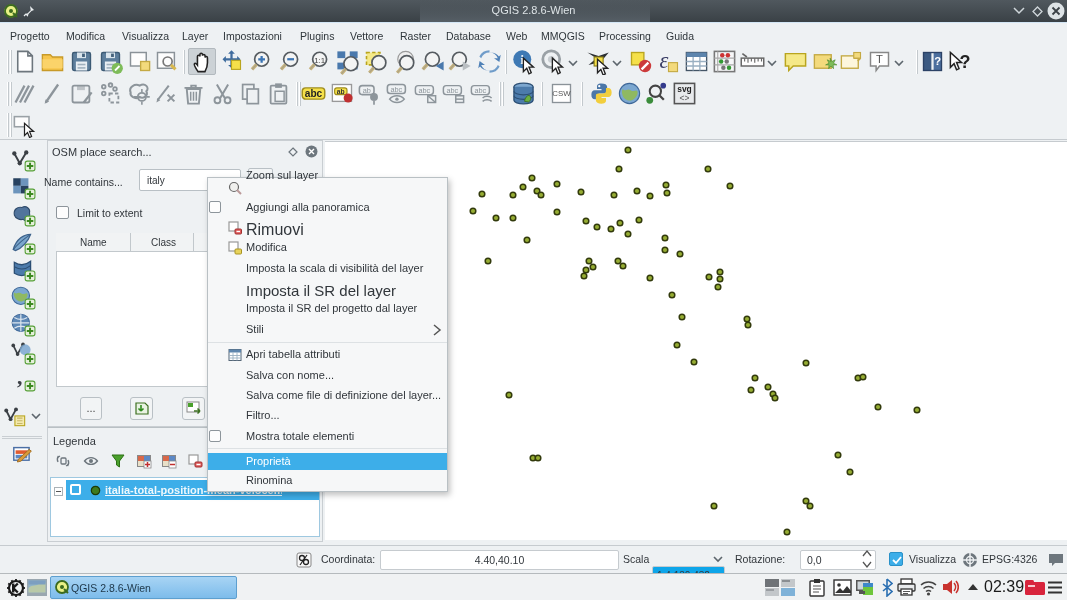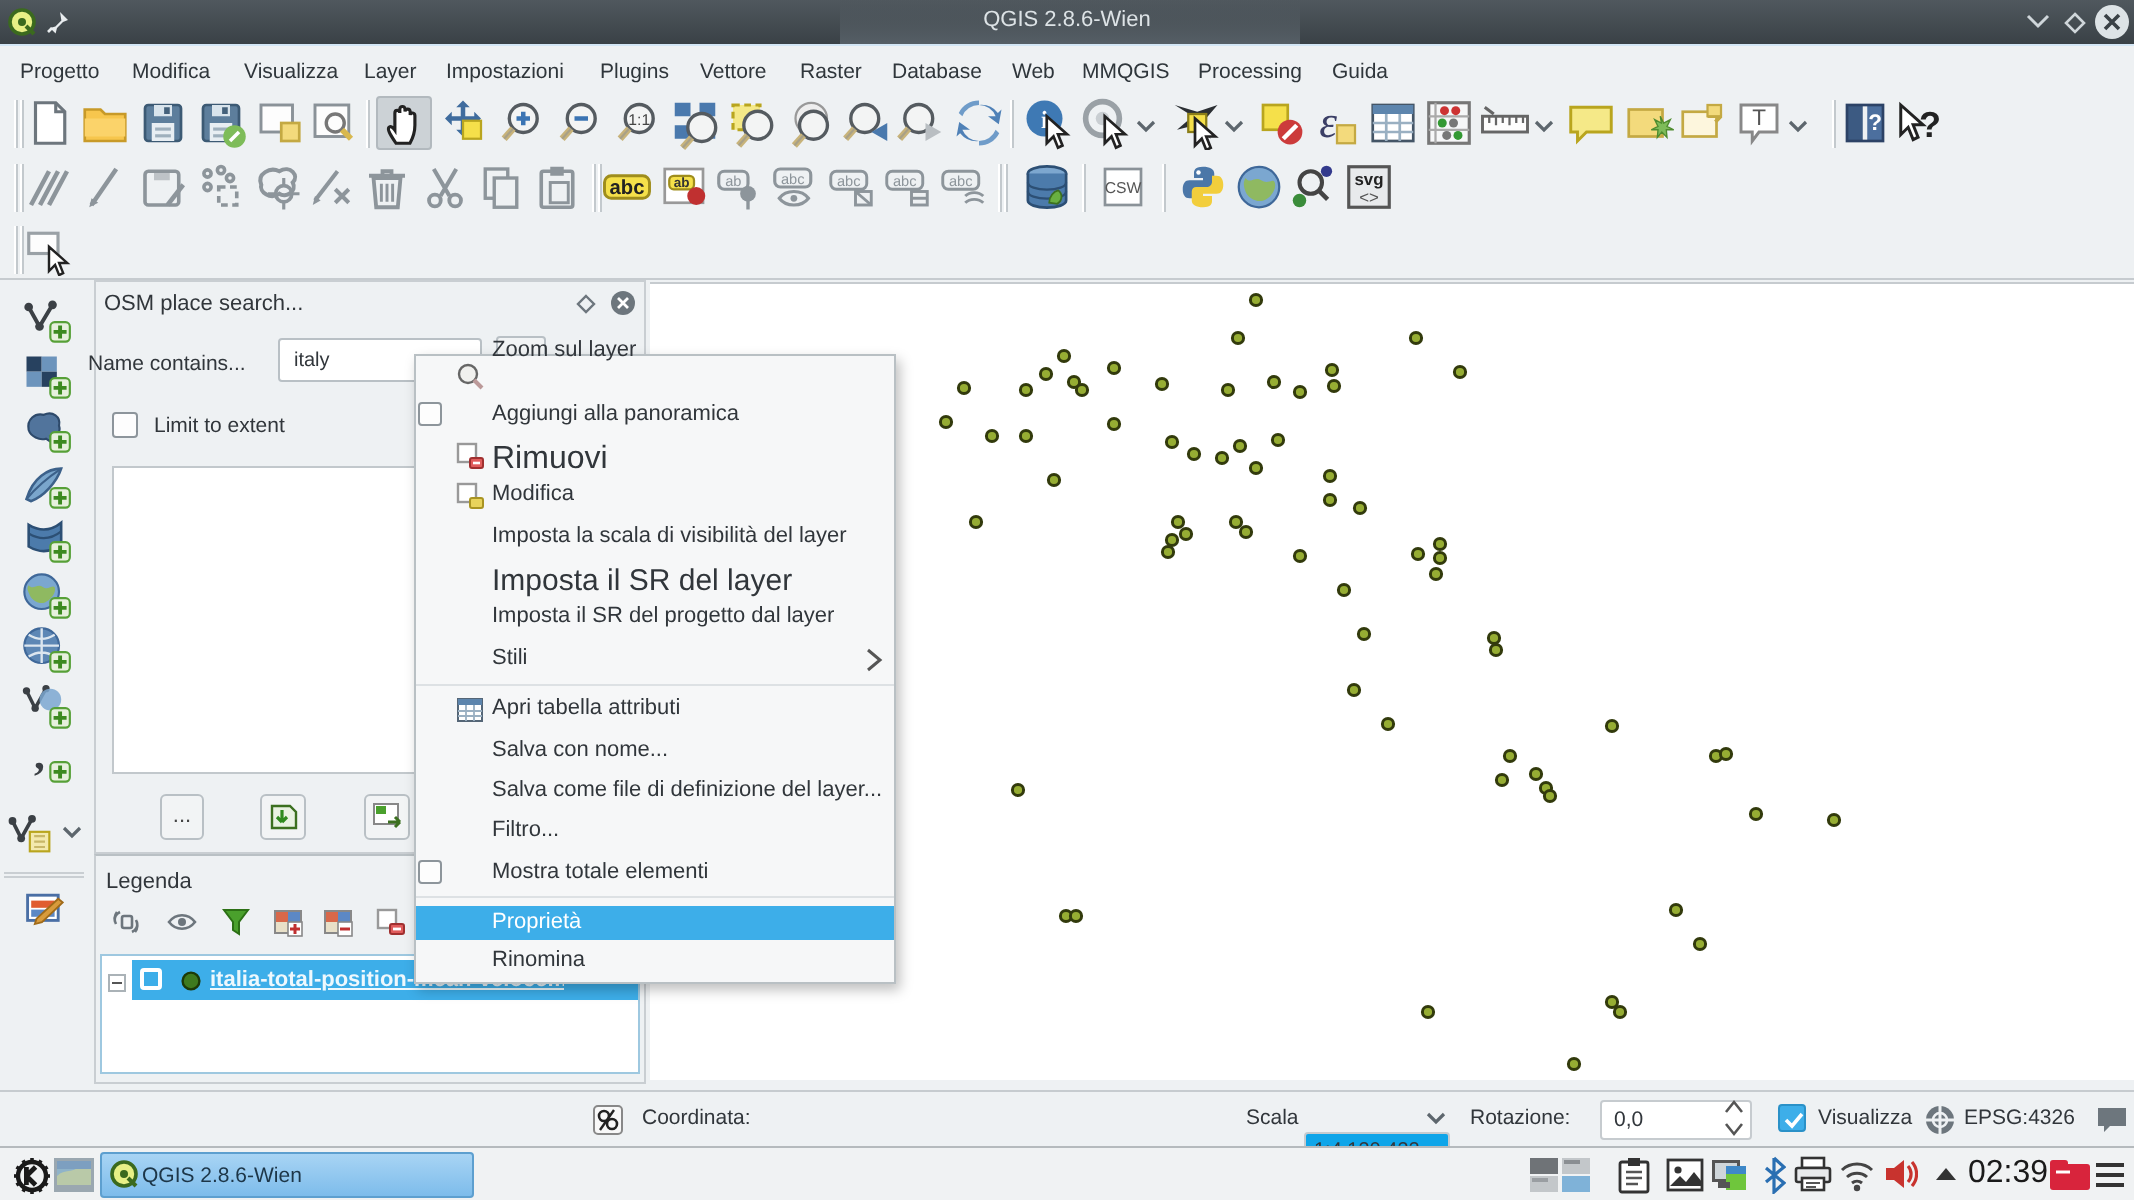--- a/index.html
+++ b/index.html
@@ -562,20 +562,26 @@
       <circle cx="6.5" cy="6.5" r="6" fill="#6d767d"></circle>
       <path d="M4 4l5 5m0-5l-5 5" stroke="#fff" stroke-width="1.4"></path>
     </svg>
     <div class="abs" style="left:44px;top:176px;font-size:10.5px;color:#31363b">Name contains...</div>
     <div class="abs" style="left:139px;top:169px;width:102px;height:22px;background:#fff;border:1px solid #b9c0c5;border-radius:2px"></div>
     <div class="abs" style="left:147px;top:175px;font-size:10px;color:#31363b">italy</div>
     <div class="abs" style="left:248px;top:168px;width:25px;height:23px;background:#f2f4f5;border:1px solid #b9c0c5;border-radius:2px"></div>
     <div class="abs" style="left:56px;top:206px;width:13px;height:13px;background:#fdfdfd;border:1px solid #8d959b;border-radius:2px"></div>
     <div class="abs" style="left:77px;top:207px;font-size:10.5px;color:#31363b">Limit to extent</div>
     <div class="abs" style="left:56px;top:233px;width:256px;height:154px;background:#fff;border:1px solid #c2c8cc"></div>
+    <div class="abs" style="left:56px;top:233px;width:256px;height:19px;background:#f1f3f4;border-bottom:1px solid #c2c8cc;font-size:10px;color:#31363b">
+      <span class="abs" style="left:24px;top:4px">Name</span>
+      <span class="abs" style="left:95px;top:4px">Class</span>
+      <span class="abs" style="left:74px;top:0;width:1px;height:19px;background:#c2c8cc"></span>
+      <span class="abs" style="left:137px;top:0;width:1px;height:19px;background:#c2c8cc"></span>
+    </div>
     <div class="abs" style="left:80px;top:397px;width:22px;height:23px;background:#f2f4f5;border:1px solid #b9c0c5;border-radius:3px;font-size:11px;color:#444;text-align:center;line-height:20px">...</div>
     <div class="abs" style="left:130px;top:397px;width:23px;height:23px;background:#f2f4f5;border:1px solid #b9c0c5;border-radius:3px"></div>
     <svg style="position:absolute;left:133px;top:399px" width="18" height="18" viewBox="0 0 18 18">
       <path d="M3 4h9l3 3v8H3z" fill="#e9f2e2" stroke="#3c7020" stroke-width="1.2"></path>
       <path d="M8 6v6m0 0l-2.5-2.5M8 12l2.5-2.5" stroke="#2f8a1e" stroke-width="1.6" fill="none"></path>
     </svg>
     <div class="abs" style="left:182px;top:397px;width:23px;height:23px;background:#f2f4f5;border:1px solid #b9c0c5;border-radius:3px"></div>
     <svg style="position:absolute;left:185px;top:399px" width="18" height="18" viewBox="0 0 18 18">
       <rect x="2" y="3" width="12" height="10" fill="#fff" stroke="#888"></rect>
       <path d="M3 4h5v4H3z" fill="#4aa02c"></path>
@@ -628,20 +634,21 @@
     </svg>
     <div class="abs" style="left:105px;top:484px;font-size:11px;font-weight:bold;color:#eef8fd;text-decoration:underline;white-space:nowrap;width:177px;overflow:hidden">italia-total-position-mean-velocem</div>
     <div class="abs" style="left:0;top:545px;width:1067px;height:28px;background:#eef1f3;border-top:1px solid #c6cbcf;font-size:10.5px;color:#31363b">
       <svg style="position:absolute;left:296px;top:6px" width="16" height="16" viewBox="0 0 16 16">
         <rect x="1" y="1" width="14" height="14" rx="2" fill="#f8f8f8" stroke="#888"></rect>
         <circle cx="6" cy="6" r="2.5" fill="none" stroke="#222" stroke-width="1.3"></circle>
         <circle cx="10" cy="10" r="2.5" fill="none" stroke="#222" stroke-width="1.3"></circle>
         <path d="M11 3l-7 10" stroke="#222" stroke-width="1.2"></path>
       </svg>
       <span class="abs" style="left:321px;top:7px">Coordinata:</span>
+      <div class="abs" style="left:380px;top:4px;width:239px;height:20px;background:#fff;border:1px solid #c6cbcf;border-radius:2px;text-align:center;line-height:19px">4.40,40.10</div>
       <span class="abs" style="left:623px;top:7px">Scala</span>
       <div class="abs" style="left:652px;top:20px;width:73px;height:16px;background:#0ea5e9;border:1px solid #c6cbcf;border-radius:2px">
         <span style="position:absolute;left:4px;top:3px;font-size:10px">1:4.130.432</span>
       </div>
       <svg style="position:absolute;left:712px;top:7px" width="12" height="12" viewBox="0 0 12 12">
         <path d="M2 4l4 4 4-4" fill="none" stroke="#5d666d" stroke-width="1.6"></path>
       </svg>
       <span class="abs" style="left:735px;top:7px">Rotazione:</span>
       <div class="abs" style="left:800px;top:4px;width:76px;height:20px;background:#fff;border:1px solid #c6cbcf;border-radius:2px">
         <span style="position:absolute;left:6px;top:3px">0,0</span>

